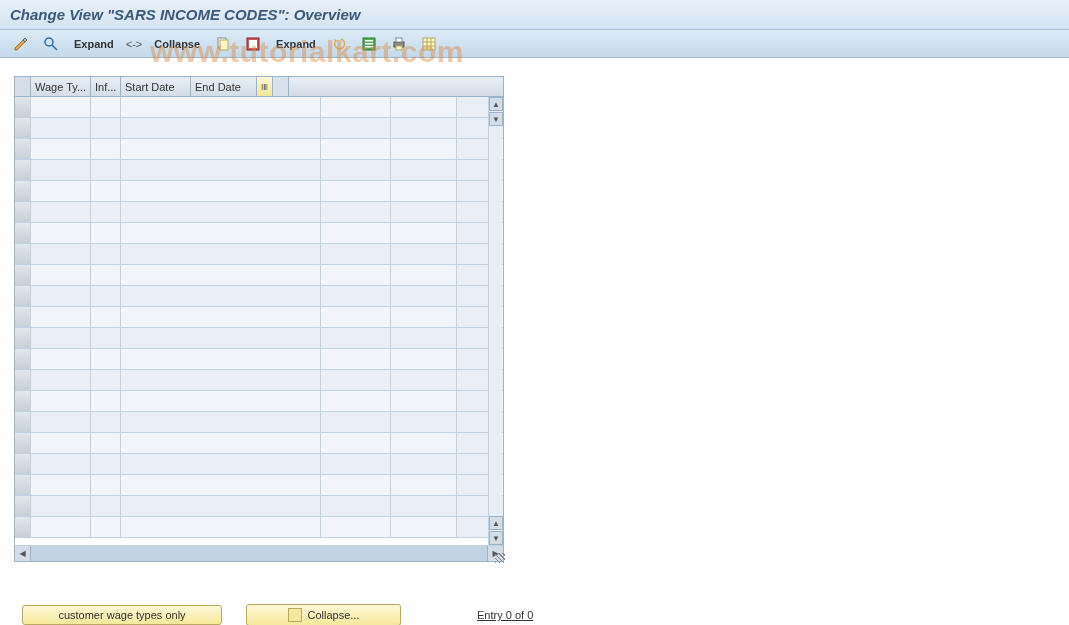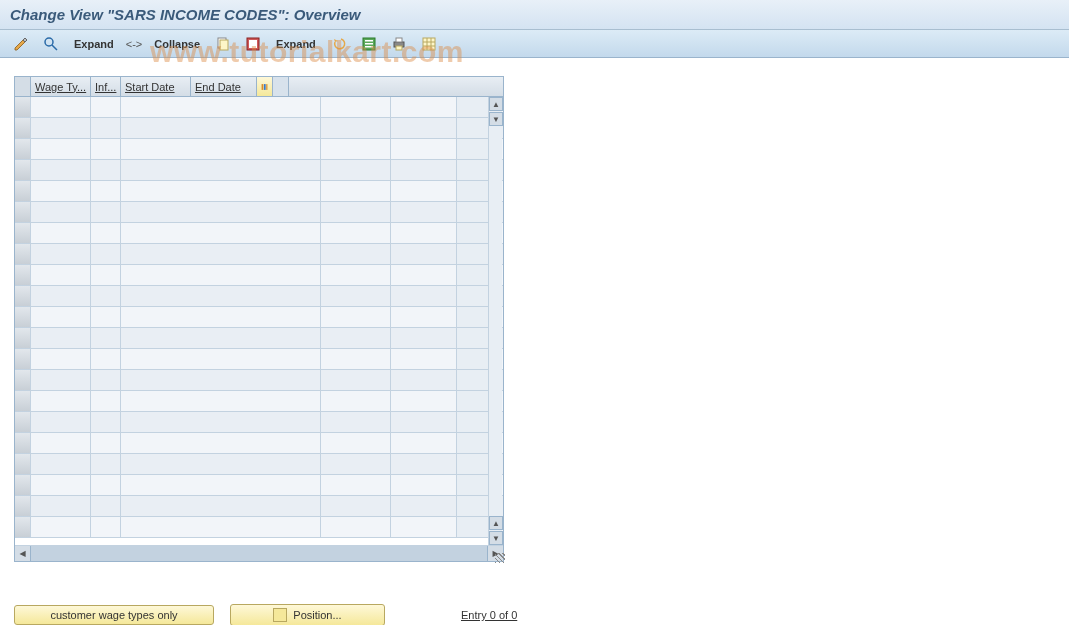--- a/index.html
+++ b/index.html
@@ -8,21 +8,21 @@
     .title-bar span { font-weight: bold; font-style: italic; color: #3a5a7a; font-size: 15px; }
     .toolbar { background: linear-gradient(#dcebf6, #c3d9ec); border-bottom: 1px solid #9ab4cc; padding: 4px 8px; height: 28px; display: flex; align-items: center; gap: 4px; }
     .tb-btn { display: inline-flex; align-items: center; justify-content: center; padding: 2px 4px; cursor: pointer; border: 1px solid transparent; border-radius: 2px; font-size: 11px; color: #333; }
     .tb-txt { font-size: 11px; color: #333; padding: 2px 6px; cursor: pointer; font-weight: bold; }
     .tb-sep { color: #555; font-size: 11px; padding: 0 2px; }
     .icon { width: 16px; height: 16px; display: inline-block; }
     .watermark { position: absolute; top: 35px; left: 150px; font-size: 30px; font-weight: bold; color: rgba(220, 140, 70, 0.45); z-index: 100; pointer-events: none; letter-spacing: 0.5px;}
     .content { padding: 18px 14px; }
     .grid-container { border: 1px solid #9ab4cc; width: 490px; position: relative; }
     .grid-header { display: flex; background: linear-gradient(#e8eef4, #d4dde6); border-bottom: 1px solid #9ab4cc; height: 20px; font-size: 11px; color: #333; }
-    .grid-header .col { border-right: 1px solid #9ab4cc; padding: 2px 4px; display: flex; align-items: center; overflow: hidden; white-space: nowrap; cursor: pointer; text-decoration: underline; }
+    .grid-header .col { border-right: 1px solid #9ab4cc; padding: 2px 4px; display: flex; align-items: center; overflow: hidden; white-space: nowrap; cursor: pointer; }
     .col-sel { width: 16px; background: #d4dde6; }
     .col-wt { width: 60px; }
     .col-inf { width: 30px; }
     .col-long { width: 200px; }
     .col-start { width: 70px; }
     .col-end { width: 66px; text-align: right; }
     .col-cfg { width: 16px; background: linear-gradient(#fef8d8, #f5e89a); display:flex; align-items:center; justify-content:center;}
     .col-vsb { width: 16px; background: #d8e2ec; border-right: none; }
     .grid-body { height: 448px; overflow: hidden; position: relative; }
     .grid-row { display: flex; height: 21px; border-bottom: 1px solid #c3d2e0; font-size: 11px; }
@@ -42,21 +42,21 @@
     .vscroll .arr-dn-top { position:absolute; top:15px;}
     .vscroll .arr-up-bot { position:absolute; bottom:15px;}
     .vscroll .arr-dn-bot { position:absolute; bottom:0;}
     .hscroll { height: 16px; background: #e8eef4; border-top:1px solid #c3d2e0; display:flex;}
     .hscroll .harr { width:16px; background:#d4dde6; border-right:1px solid #9ab4cc; display:flex; align-items:center; justify-content:center; font-size:8px; color:#555; cursor:pointer;}
     .hscroll .htrack { flex:1; background:#e8eef4;}
     .hscroll .hthumb { width:100%; height:100%; background:#c3d2e0;}
     .hscroll .harr-r { border-left:1px solid #9ab4cc; border-right:none;}
     .grid-resize { position:absolute; right:-2px; bottom:-2px; width:10px; height:10px; background: repeating-linear-gradient(45deg,#888,#888 1px,transparent 1px,transparent 3px); cursor:nwse-resize;}
     .footer-row { margin-top: 42px; display: flex; align-items: center; gap: 16px; }
-    .sap-btn { background: linear-gradient(#fef8d8, #f5e89a); border: 1px solid #b8a860; border-radius: 3px; color: #333; font-size: 11px; padding: 3px 16px; cursor: pointer; display:inline-flex; align-items:center; justify-content:center;}
+    .sap-btn { background: linear-gradient(#fef8d8, #f5e89a); border: 1px solid #b8a860; border-radius: 3px; color: #333; font-size: 11px; padding: 3px 16px; cursor: pointer; display:inline-flex; align-items:center; justify-content:center;margin-left:8px;}
     .sap-btn.cust { width: 200px; }
     .sap-btn.pos { width: 155px; gap:6px; }
     .pos-icon { width:14px; height:14px; background:#f5e89a; border:1px solid #b8a860; display:inline-block; }
     .entry-txt { font-size: 11px; color: #333; margin-left: 60px; text-decoration: underline; }
   </style>
 </head>
 <body>
 
 <div class="title-bar">
   <span>Change View "SARS INCOME CODES": Overview</span>
@@ -346,17 +346,17 @@
         </div>
       <div class="harr harr-r">▶</div>
     </div>
     <div class="grid-resize"></div>
   </div>
 
   <div class="footer-row">
     <button class="sap-btn cust">customer wage types only</button>
     <button class="sap-btn pos">
       <span class="pos-icon"></span>
-      <span>Position...</span>
+      <span>Collapse...</span>
     </button>
     <span class="entry-txt">Entry 0 of 0</span>
   </div>
 </div>
 
 </body></html>

